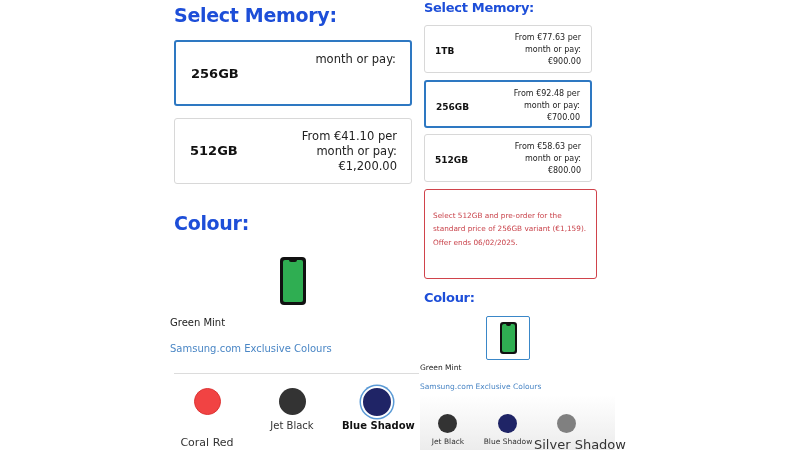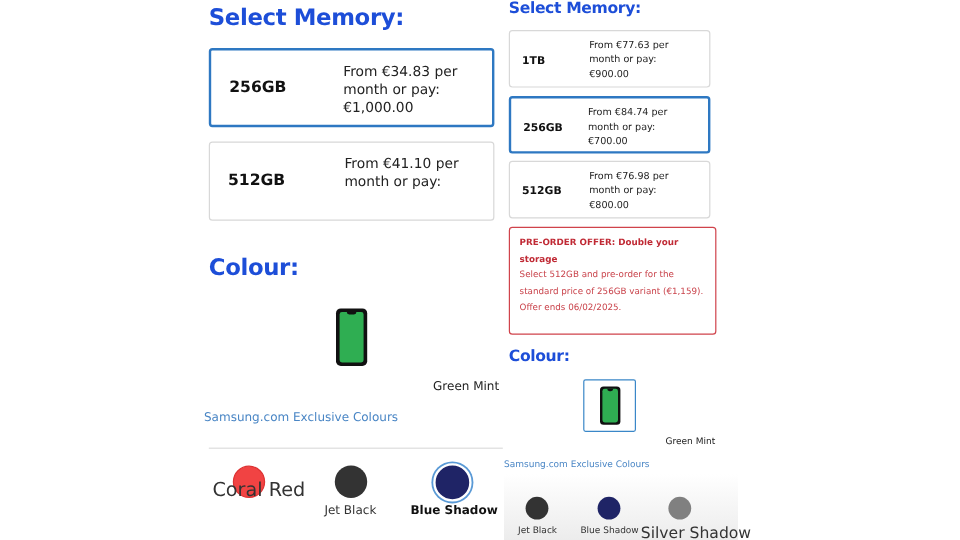--- a/index.html
+++ b/index.html
@@ -9,83 +9,82 @@
   .left { left: 170px; width: 250px; height: 450px; }
   .right { left: 420px; width: 195px; height: 450px; }
 
   .h-title { position: absolute; font-family: "DejaVu Sans", sans-serif; font-weight: bold; color: #1d4ed8; letter-spacing: -0.3px; }
   .left .h-title { font-size: 19px; }
   .right .h-title { font-size: 13px; }
 
   .mem-card { position: absolute; background: #fff; border: 1px solid #d8d8d8; border-radius: 3px; box-sizing: border-box; }
   .mem-card.selected { border: 2px solid #2e78c2; }
   .mem-card .cap { position: absolute; font-weight: bold; color: #111; }
-  .mem-card .price { position: absolute; text-align: left; color: #222; }
+  .mem-card .price { position: absolute; text-align: right; color: #222; }
 
   .left .mem-card { left: 4px; width: 238px; height: 66px; }
   .left .mem-card .cap { left: 15px; top: 24px; font-size: 13px; }
   .left .mem-card .price { right: 14px; top: 10px; font-size: 11.5px; line-height: 15px; width: 110px; }
 
   .right .mem-card { left: 4px; width: 168px; height: 48px; }
   .right .mem-card .cap { left: 10px; top: 20px; font-size: 9px; }
   .right .mem-card .price { right: 10px; top: 6px; font-size: 8px; line-height: 12px; width: 90px; }
 
   .offer { position: absolute; left: 4px; top: 189px; width: 173px; height: 90px; border: 1.5px solid #d0434b; border-radius: 3px; box-sizing: border-box; padding: 5px 8px; font-size: 7.3px; line-height: 13.5px; color: #c9434b; }
   .offer .b { font-weight: bold; color: #c02a35; }
 
   .phone { position: absolute; background: #111; border-radius: 4px; }
   .phone .screen { position: absolute; background: #2fae52; border-radius: 2px; }
   .phone .notch { position: absolute; background: #111; border-radius: 0 0 2px 2px; }
 
-  .colour-name { position: absolute; text-align: right; color: #222; }
+  .colour-name { position: absolute; text-align: left; color: #222; }
   .exclusive { position: absolute; text-align: left; color: #4a86c5; }
   .divider { position: absolute; height: 1px; background: #dcdcdc; }
 
   .swatch { position: absolute; border-radius: 50%; box-sizing: border-box; }
   .swatch-label { position: absolute; text-align: center; color: #333; white-space: nowrap; }
   .swatch-label.sel { font-weight: bold; color: #111; }
 
   .thumb-box { position: absolute; border: 1.5px solid #3a87c8; border-radius: 2px; box-sizing: border-box; background: #fff; }
   .bottom-fade { position: absolute; left: 0; bottom: 0; width: 195px; height: 55px; background: linear-gradient(#ffffff, #ececec); }
 </style>
 </head>
 <body>
 
 <div class="panel left">
   <div class="h-title" style="left:4px; top:4px;">Select Memory:</div>
 
   <div class="mem-card selected" style="top:40px;">
     <div class="cap">256GB</div>
     <div class="price">
-      <div>From €34.83 per</div>
       <div>month or pay:</div>
-      <div>€1,000.00</div>
     </div>
   </div>
 
   <div class="mem-card" style="top:118px;">
     <div class="cap">512GB</div>
     <div class="price">
       <div>From €41.10 per</div>
       <div>month or pay:</div>
+      <div>€1,200.00</div>
     </div>
   </div>
 
   <div class="h-title" style="left:4px; top:212px;">Colour:</div>
 
   <div class="phone" style="left:110px; top:257px; width:26px; height:48px;">
     <div class="screen" style="left:3px; top:3px; width:20px; height:42px;"></div>
     <div class="notch" style="left:9px; top:3px; width:8px; height:2px;"></div>
   </div>
   <div class="colour-name" style="left:0; width:246px; top:317px; font-size:10px;">Green Mint</div>
   <div class="exclusive" style="left:0; width:266px; top:343px; font-size:10px;">Samsung.com Exclusive Colours</div>
   <div class="divider" style="left:4px; width:245px; top:373px;"></div>
 
   <div class="swatch" style="left:24px; top:388px; width:27px; height:27px; background:#f14343; border:1px solid #d33;"></div>
-  <div class="swatch-label" style="left:7px; width:60px; top:398px; font-size:16px;">Coral Red</div>
+  <div class="swatch-label" style="left:7px; width:60px; top:436px; font-size:11px;">Coral Red</div>
 
   <div class="swatch" style="left:109px; top:388px; width:27px; height:27px; background:#333333;"></div>
   <div class="swatch-label" style="left:92px; width:60px; top:420px; font-size:10px;">Jet Black</div>
 
   <div class="swatch" style="left:191px; top:386px; width:32px; height:32px; background:#1f2466; border:2px solid #fff; box-shadow:0 0 0 1.5px #5a9ad6;"></div>
   <div class="swatch-label sel" style="left:172px; width:70px; top:420px; font-size:10px;">Blue Shadow</div>
 </div>
 
 <div class="panel right">
   <div class="h-title" style="left:4px; top:0px;">Select Memory:</div>
@@ -95,37 +94,37 @@
     <div class="price">
       <div>From €77.63 per</div>
       <div>month or pay:</div>
       <div>€900.00</div>
     </div>
   </div>
 
   <div class="mem-card selected" style="top:80px;">
     <div class="cap">256GB</div>
     <div class="price">
-      <div>From €84.74 per</div>
+      <div>From €92.48 per</div>
       <div>month or pay:</div>
       <div>€700.00</div>
     </div>
   </div>
 
   <div class="mem-card" style="top:134px;">
     <div class="cap">512GB</div>
     <div class="price">
-      <div>From €76.98 per</div>
+      <div>From €58.63 per</div>
       <div>month or pay:</div>
       <div>€800.00</div>
     </div>
   </div>
 
   <div class="offer">
-    <span class="b">PRE-ORDER OFFER: Double your storage</span><br>
+    <br>
     <span>Select 512GB and pre-order for the standard price of 256GB variant (€1,159). Offer ends 06/02/2025.</span><br>
   </div>
 
   <div class="h-title" style="left:4px; top:290px;">Colour:</div>
 
   <div class="thumb-box" style="left:66px; top:316px; width:44px; height:44px;">
     <div class="phone" style="left:13px; top:5px; width:17px; height:32px; border-radius:3px;">
       <div class="screen" style="left:2px; top:2px; width:13px; height:28px;"></div>
       <div class="notch" style="left:6px; top:2px; width:5px; height:1.5px;"></div>
     </div>

